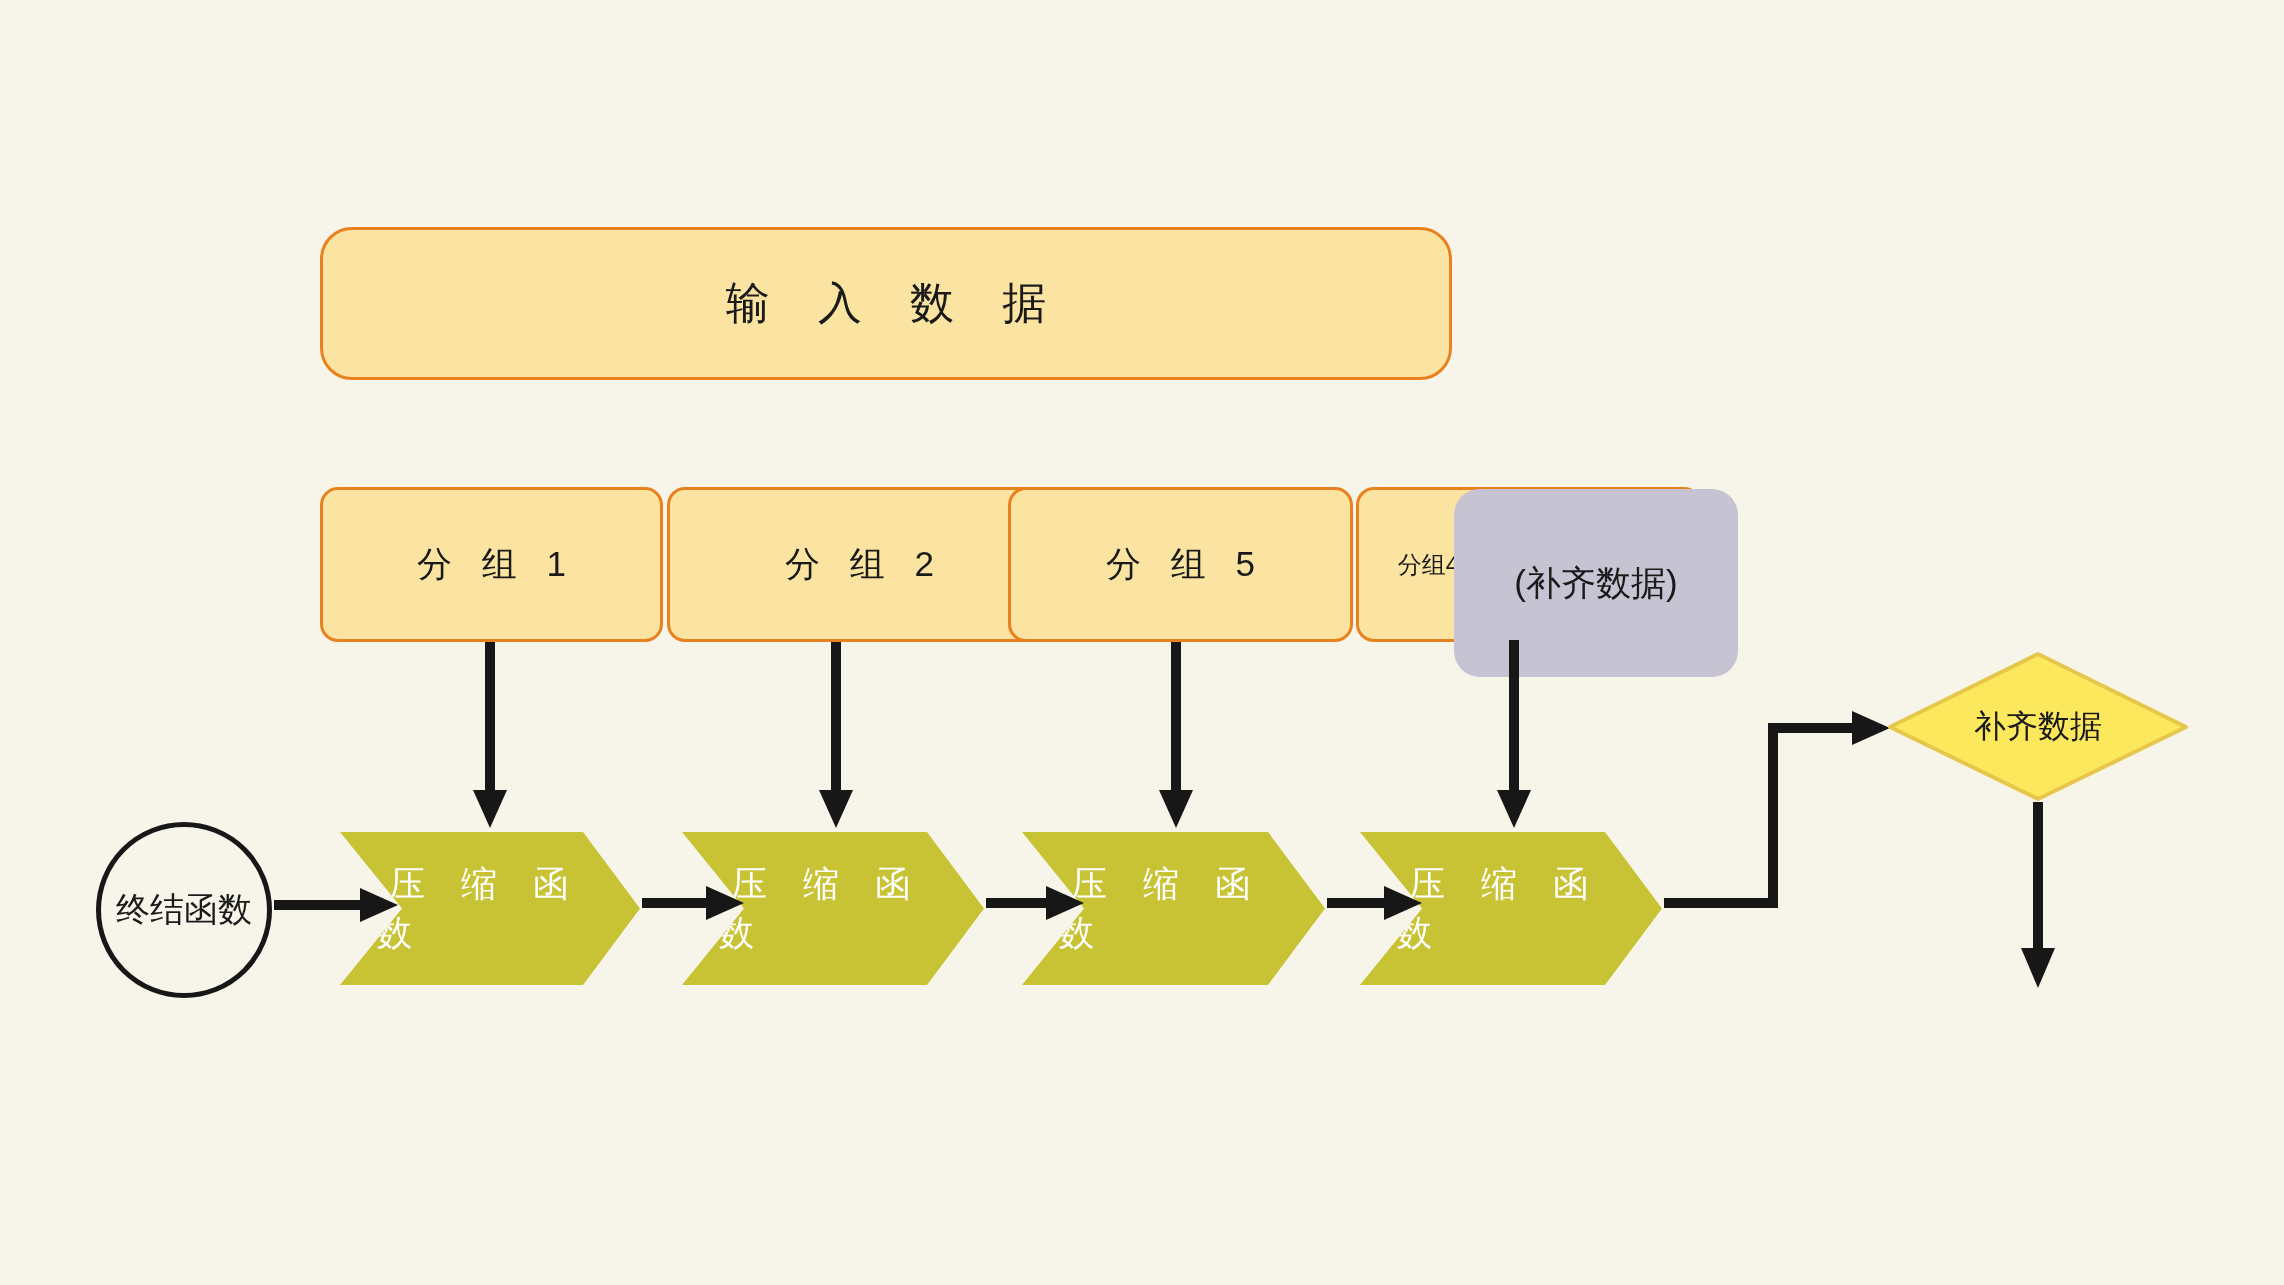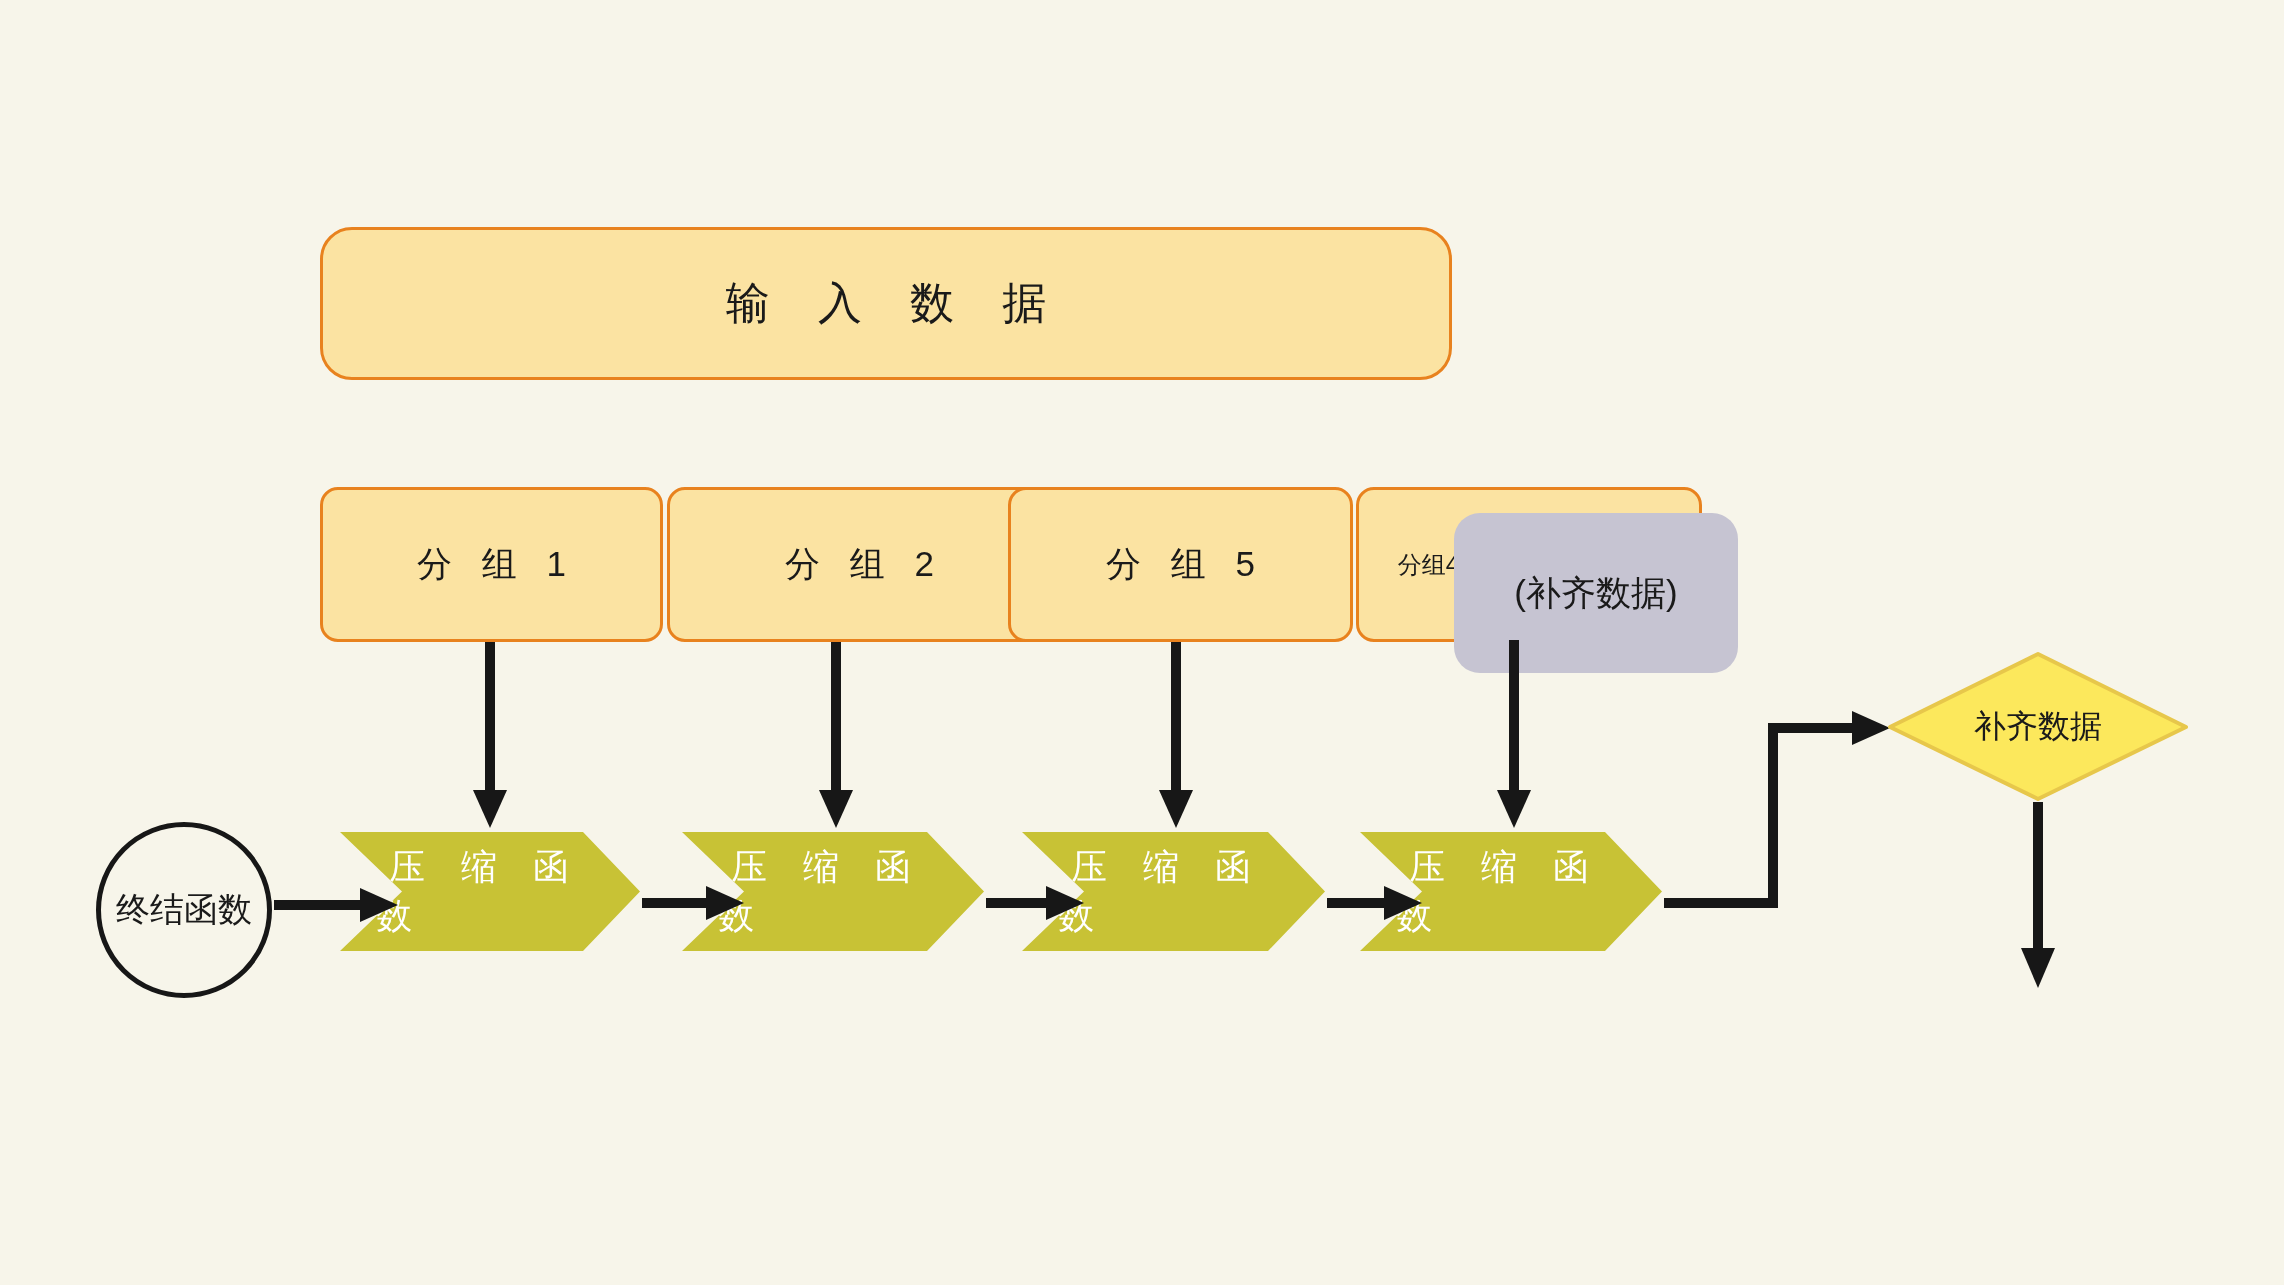--- a/index.html
+++ b/index.html
@@ -42,35 +42,34 @@
   }
   .g1{left:320px;width:343px;}
   .g2{left:667px;width:385px;}
   .g3{left:1008px;width:345px;}
   .g4{left:1356px;width:346px;justify-content:flex-start;}
   .g4 .g4-label{
     width:100px;text-align:right;font-size:24px;
     letter-spacing:0;text-indent:0;
   }
   .padding-box{
-    position:absolute;left:1454px;top:489px;width:284px;height:160px;
+    position:absolute;left:1454px;top:489px;width:284px;height:188px;
     background:var(--padding-fill);
     border-radius:26px;
     display:flex;align-items:center;justify-content:center;
     font-size:35px;
-    margin-top:24px;
   }
   .iv-circle{
     position:absolute;left:96px;top:822px;width:176px;height:176px;
     border:5px solid var(--line);border-radius:50%;
     display:flex;align-items:center;justify-content:center;
     font-size:34px;
   }
   .chevron{
-    position:absolute;top:832px;height:119px;
+    position:absolute;top:832px;height:153px;
     background:var(--chevron-fill);
     clip-path:polygon(0 0, calc(100% - 57px) 0, 100% 50%, calc(100% - 57px) 100%, 0 100%, 62px 50%);
     display:flex;align-items:center;justify-content:center;
     color:var(--chevron-text);
     font-size:36px;letter-spacing:13px;text-indent:13px;
     padding-left:36px;
   }
   .c1{left:340px;width:300px;}
   .c2{left:682px;width:302px;}
   .c3{left:1022px;width:303px;}

